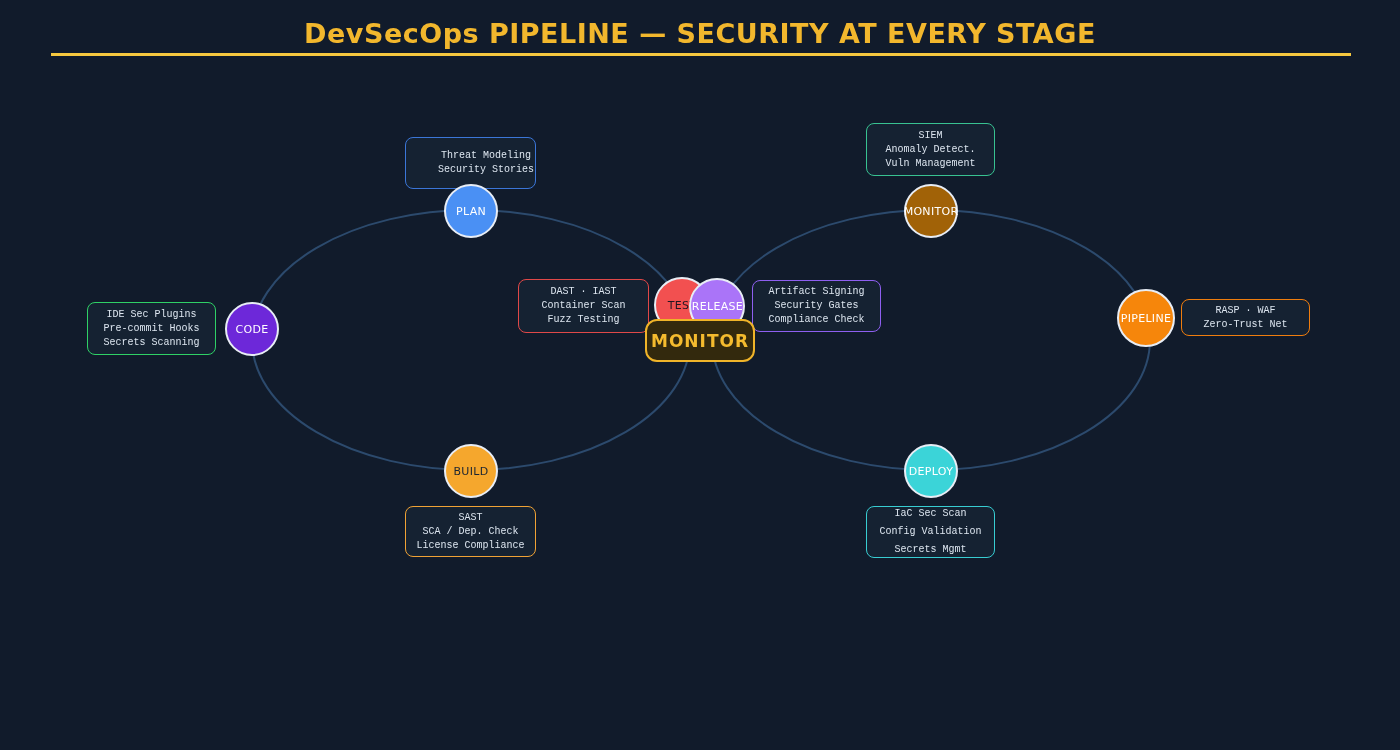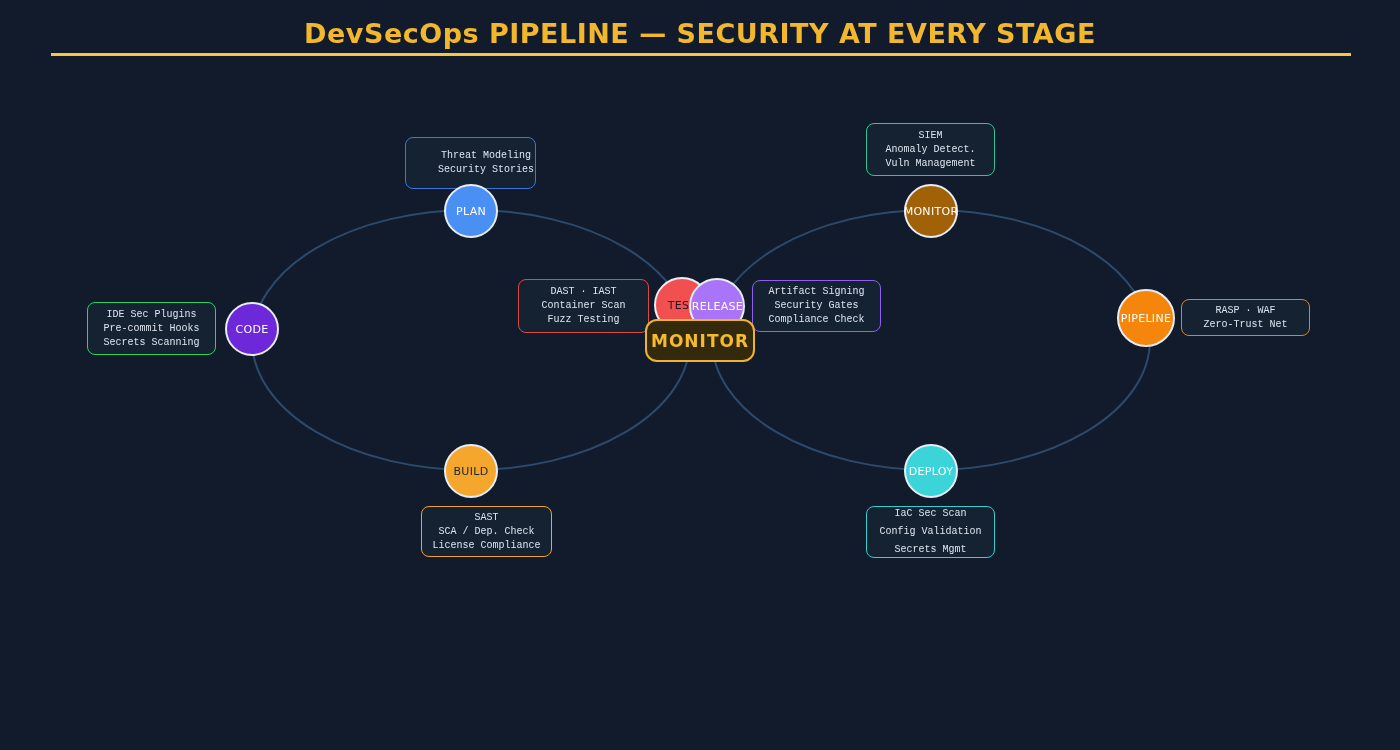--- a/index.html
+++ b/index.html
@@ -45,21 +45,21 @@
   .node-code    { left: 225px;  top: 302px; width: 54px; height: 54px; }
   .node-build   { left: 444px;  top: 444px; width: 54px; height: 54px; }
   .node-test    { left: 654px;  top: 277px; width: 56px; height: 56px; z-index: 3; }
   .node-release { left: 689px;  top: 278px; width: 56px; height: 56px; z-index: 4; justify-content: flex-end; }
   .node-deploy  { left: 904px;  top: 444px; width: 54px; height: 54px; }
   .node-operate { left: 1117px; top: 289px; width: 58px; height: 58px; }
   .node-monitor { left: 904px;  top: 184px; width: 54px; height: 54px; }
   
   .box-plan    { left: 405px;  top: 137px; width: 131px; height: 52px; padding-left: 31px; }
   .box-code    { left: 87px;   top: 302px; width: 129px; height: 53px; }
-  .box-build   { left: 405px;  top: 506px; width: 131px; height: 51px; margin-left: 16px; }
+  .box-build   { left: 405px;  top: 506px; width: 131px; height: 51px; }
   .box-test    { left: 518px;  top: 279px; width: 131px; height: 54px; }
   .box-release { left: 752px;  top: 280px; width: 129px; height: 52px; }
   .box-deploy  { left: 866px;  top: 506px; width: 129px; height: 52px; }
   .box-operate { left: 1181px; top: 299px; width: 129px; height: 37px; }
   .box-monitor { left: 866px;  top: 123px; width: 129px; height: 53px; }
 </style>
 </head>
 <body>
 
 <div class="stage-canvas" style="background: rgb(17, 27, 43);">

